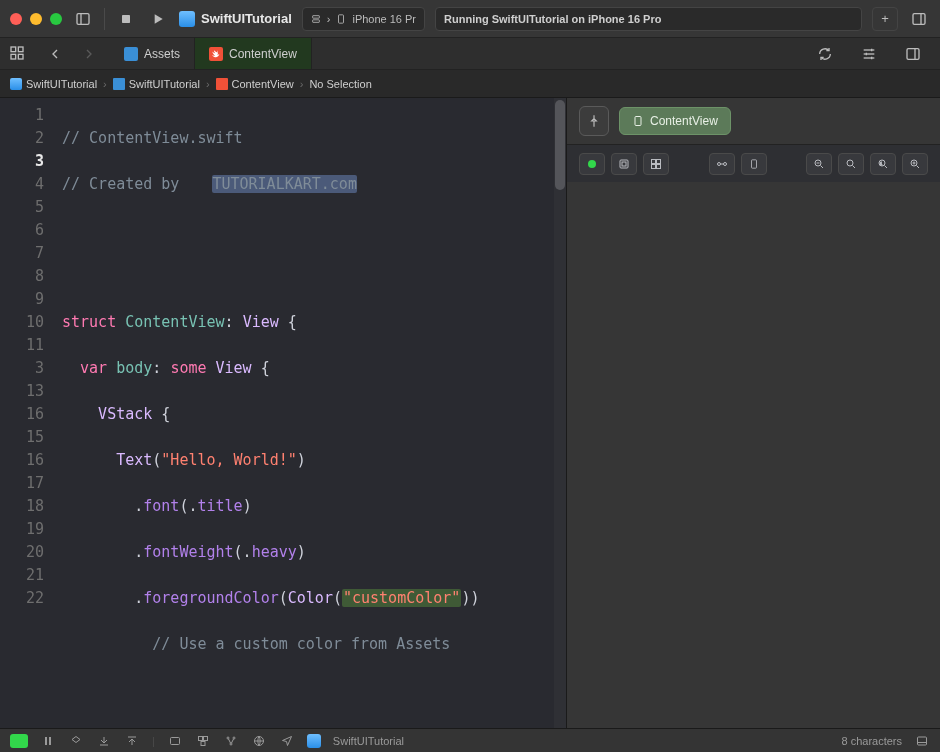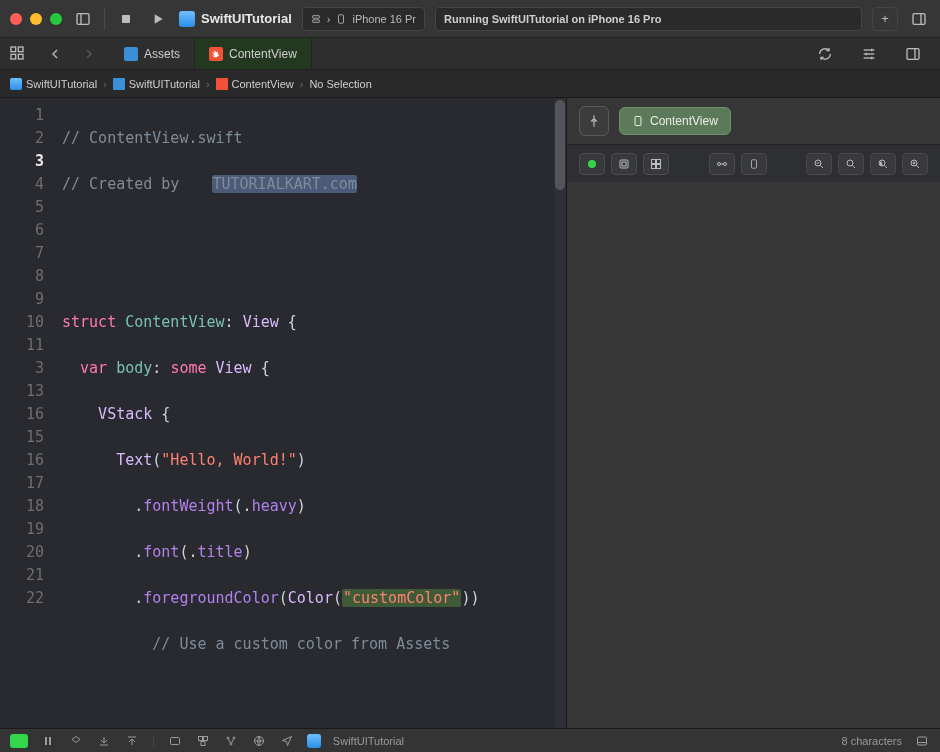--- a/index.html
+++ b/index.html
@@ -321,22 +321,22 @@
     </div>
     <div class="code">
 <div><span class="c-comment">//</span><span class="c-comment"> ContentView.swift</span></div>
 <div><span class="c-comment">//</span><span class="c-comment"> Created by </span><span class="c-comment hl-sel">TUTORIALKART.com</span></div>
 <div> </div>
 <div> </div>
 <div><span class="c-keyword">struct</span><span class="c-ident"> ContentView</span><span>: </span><span class="c-type">View</span><span> {</span></div>
 <div><span class="c-keyword">  var</span><span class="c-ident"> body</span><span>: </span><span class="c-keyword">some</span><span class="c-type"> View</span><span> {</span></div>
 <div><span class="c-type">    VStack</span><span> {</span></div>
 <div><span class="c-type">      Text</span><span>(</span><span class="c-string">"Hello, World!"</span><span>)</span></div>
+<div><span>        .</span><span class="c-func">font</span><span>(.</span><span class="c-param">title</span><span>)</span></div>
 <div><span>        .</span><span class="c-func">fontWeight</span><span>(.</span><span class="c-param">heavy</span><span>)</span></div>
-<div><span>        .</span><span class="c-func">font</span><span>(.</span><span class="c-param">title</span><span>)</span></div>
 <div><span>        .</span><span class="c-func">foregroundColor</span><span>(</span><span class="c-type">Color</span><span>(</span><span class="c-string hl-str">"customColor"</span><span>))</span></div>
 <div><span class="c-comment">          // Use a custom color from Assets</span></div>
 
 
 
 
 
 
 
 

